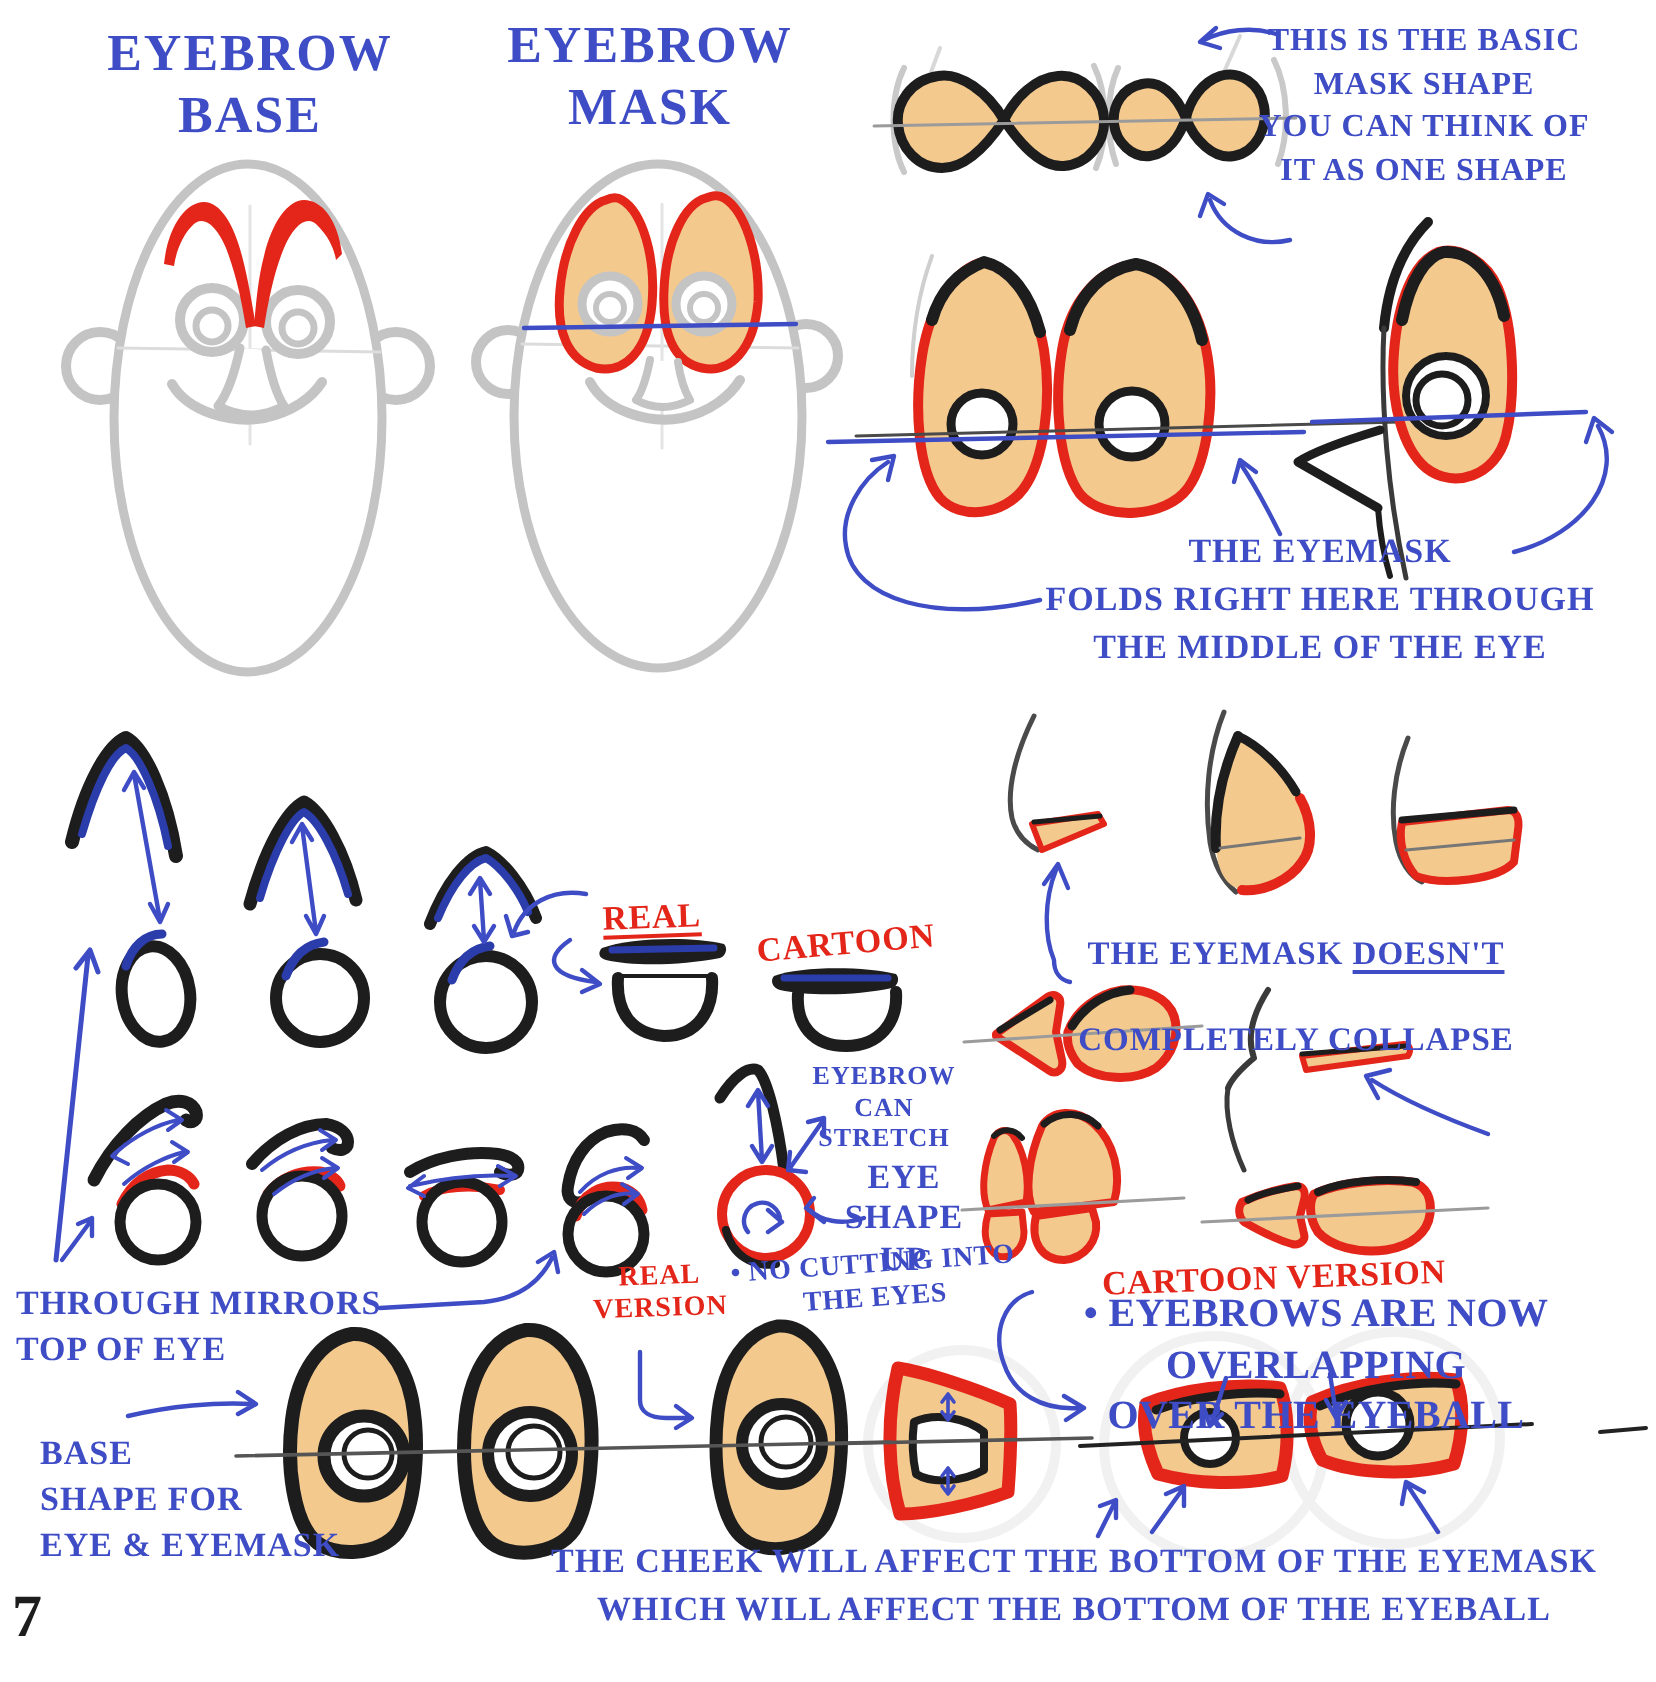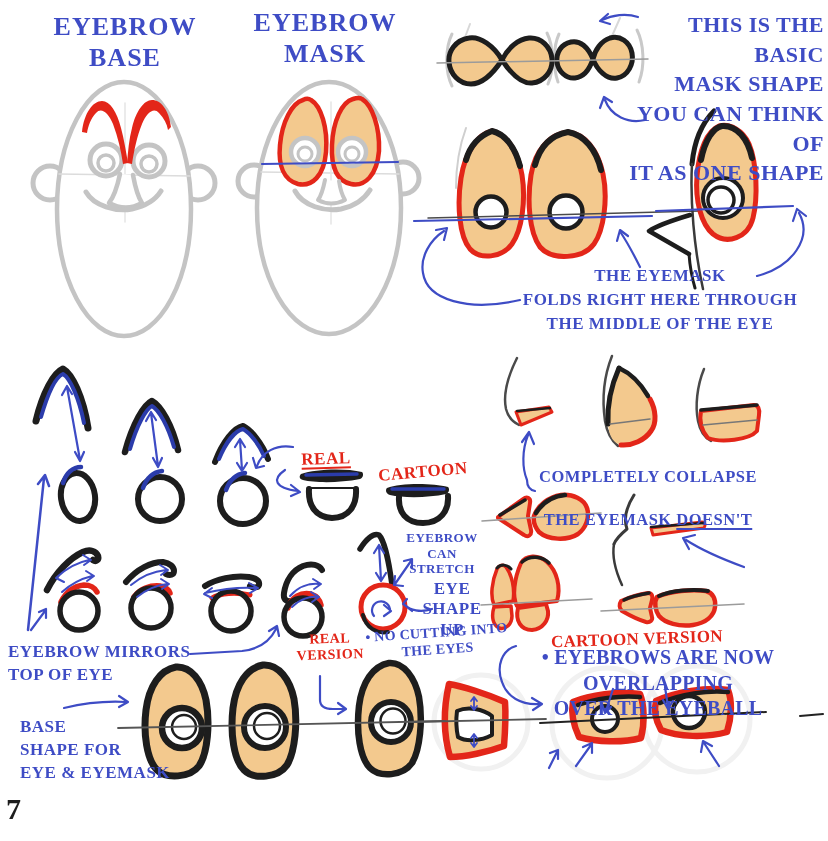--- a/index.html
+++ b/index.html
@@ -16,21 +16,21 @@
   .nb{stroke:var(--eyebrow-blue);}
   .t{fill:var(--mask-tan);} .w{fill:#fff;} .fr{fill:var(--ink-red);stroke:none;}
   .note{position:absolute;color:var(--ink-blue);font-weight:700;white-space:pre-line;
         line-height:1.32;letter-spacing:.5px;}
   .red{color:var(--ink-red);}
   .black{color:var(--ink-black);}
   .ctr{text-align:center;}
   .u{text-decoration:underline;text-decoration-thickness:2px;text-underline-offset:3px;}
   .t-title-base{left:50px;top:12px;width:150px;font-size:26px;line-height:1.18;letter-spacing:1px;}
   .t-title-mask{left:250px;top:8px;width:150px;font-size:26px;line-height:1.18;letter-spacing:1px;}
-  .t-basic{left:628px;top:10px;width:196px;font-size:22px;line-height:1.35;text-align:right;}
+  .t-basic{left:614px;top:10px;width:196px;font-size:16px;line-height:1.35;}
   .t-folds{left:500px;top:264px;width:320px;font-size:17px;line-height:1.4;}
   .t-chunky{left:256px;top:360px;width:244px;font-size:16px;line-height:1.28;}
   .t-real{left:297px;top:448px;width:58px;font-size:17px;transform:rotate(-2deg);}
   .t-cartoon{left:377px;top:461px;width:92px;font-size:17px;transform:rotate(-5deg);}
   .t-doesnt{left:524px;top:445px;width:248px;font-size:16.5px;line-height:1.3;}
   .t-stretch{left:398px;top:530px;width:88px;font-size:13px;line-height:1.2;}
   .t-shapeup{left:408px;top:579px;width:88px;font-size:17px;line-height:1.2;}
   .t-mirrors{left:8px;top:641px;width:190px;font-size:17px;line-height:1.35;}
   .t-realver{left:291px;top:631px;width:78px;font-size:14px;line-height:1.15;transform:rotate(-2deg);}
   .t-nocut{left:352px;top:625px;width:170px;font-size:14px;line-height:1.2;letter-spacing:.3px;transform:rotate(-4deg);}
@@ -296,35 +296,37 @@
 <div class="note ctr t-basic">THIS IS THE BASIC
 MASK SHAPE
 YOU CAN THINK OF
 IT AS ONE SHAPE</div>
 <div class="note ctr t-folds">THE EYEMASK
 FOLDS RIGHT HERE THROUGH
 THE MIDDLE OF THE EYE</div>
 <div class="note ctr red u t-real">REAL</div>
 <div class="note ctr red t-cartoon">CARTOON</div>
 <div class="note ctr t-doesnt">
+  <div><span>THE EYEMASK </span><span class="u">DOESN'T</span></div>
   <div>COMPLETELY COLLAPSE</div>
-  <div><span>THE EYEMASK </span><span class="u">DOESN'T</span></div>
 </div>
 <div class="note ctr t-stretch">EYEBROW
 CAN
 STRETCH</div>
 <div class="note ctr t-shapeup">EYE SHAPE
 UP</div>
-<div class="note t-mirrors">EYEBROW MIRRORS
+<div class="note t-mirrors">THROUGH MIRRORS
 TOP OF EYE</div>
 <div class="note ctr red t-realver">REAL
 VERSION</div>
 <div class="note ctr t-nocut">• NO CUTTING INTO
 THE EYES</div>
 <div class="note red t-cartver">CARTOON VERSION</div>
 <div class="note ctr t-overlap">• EYEBROWS ARE NOW OVERLAPPING
 OVER THE EYEBALL</div>
 <div class="note t-baseshape">BASE
 SHAPE FOR
 EYE &amp; EYEMASK</div>
+<div class="note ctr t-cheek">THE CHEEK WILL AFFECT THE BOTTOM OF THE EYEMASK
+WHICH WILL AFFECT THE BOTTOM OF THE EYEBALL</div>
 <div class="note black t-page">7</div>
 
 </div>
 
 </body></html>

